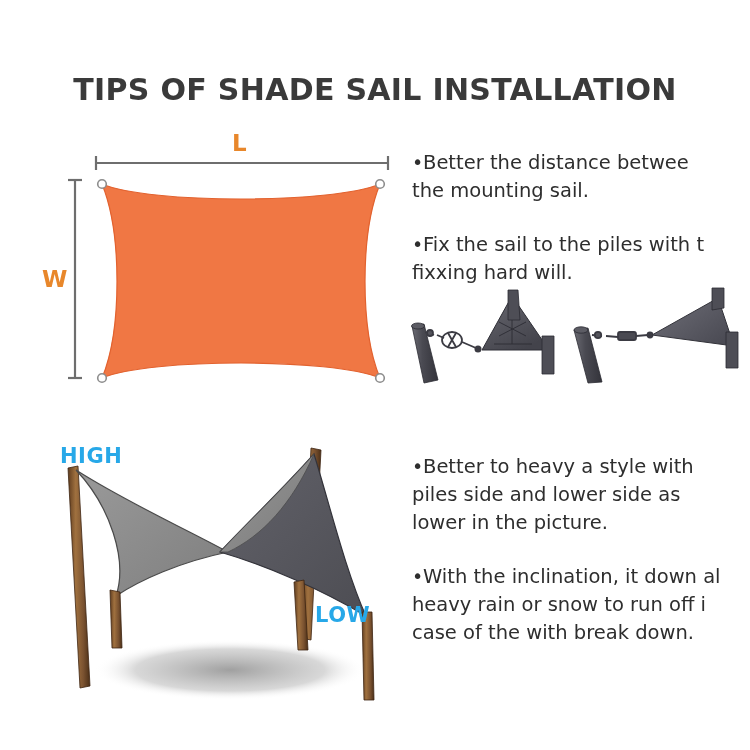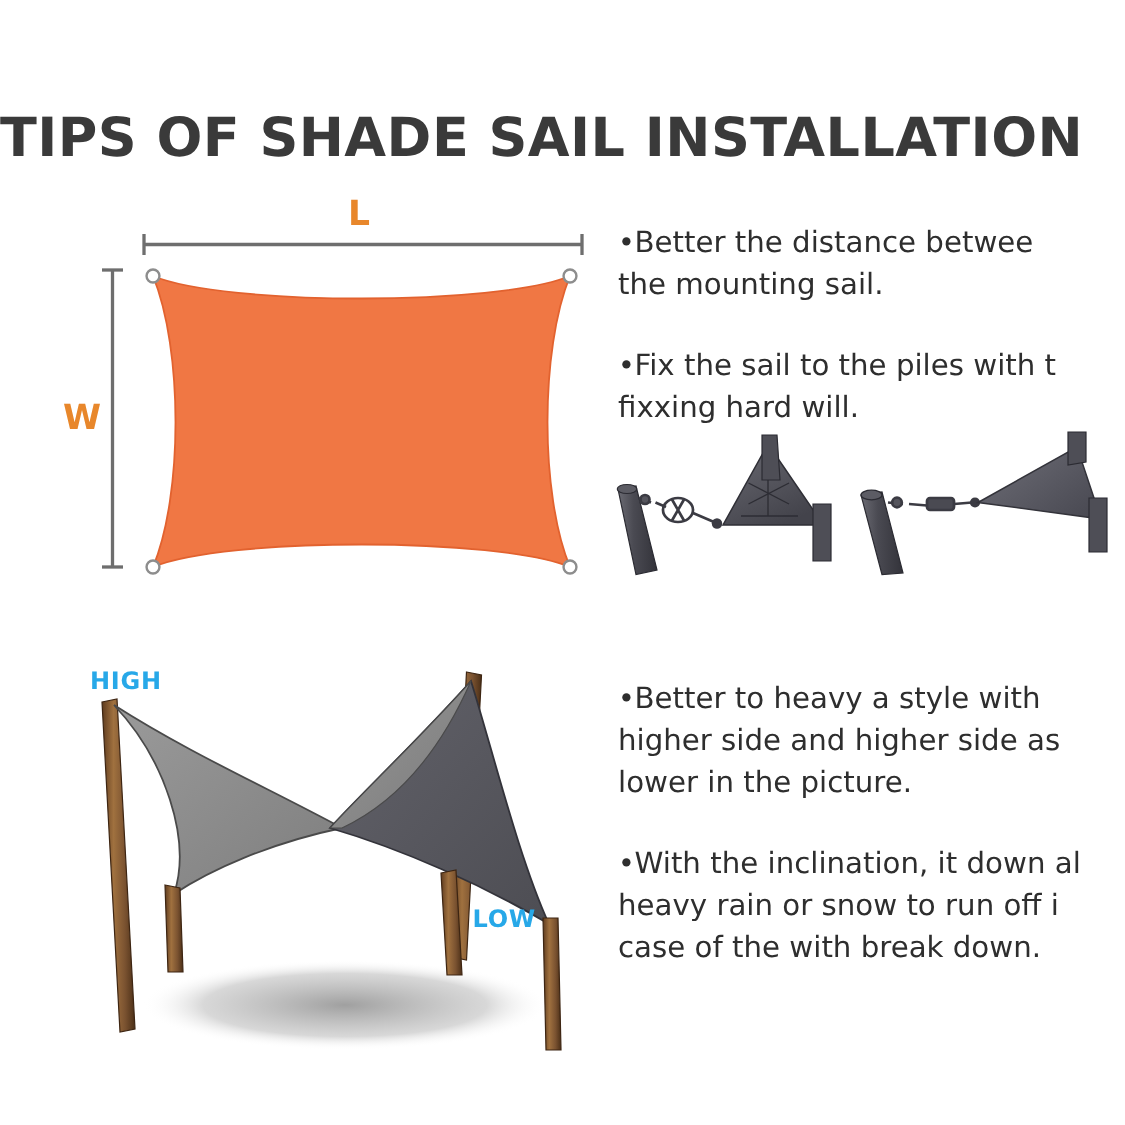--- a/index.html
+++ b/index.html
@@ -15,22 +15,23 @@
     overflow: hidden;
     font-family: "Liberation Sans", sans-serif;
   }
 
   
   #title {
     position: absolute;
     left: 0;
     top: 72px;
     width: 750px;
-    font-family: "DejaVu Sans", sans-serif;
-    font-size: 36px;
+    text-align: center;
+    font-family: "DejaVu Sans", sans-serif;
+    font-size: 30px;
     font-weight: bold;
     letter-spacing: 0.3px;
     color: #3a3a3a;
     white-space: nowrap;
   }
 
   
   .panel { position: absolute; }
   #panel-top-left     { left: 40px;  top: 138px; width: 370px; height: 262px; }
   #panel-top-right    { left: 404px; top: 148px; width: 350px; height: 240px; }
@@ -63,21 +64,21 @@
     font-family: "DejaVu Sans", sans-serif;
     font-weight: bold;
     color: #E8872B;
     font-size: 23px;
   }
   .hl-label {
     position: absolute;
     font-family: "DejaVu Sans", sans-serif;
     font-weight: bold;
     color: #27A8E8;
-    font-size: 16px;
+    font-size: 21px;
     letter-spacing: 0.5px;
   }
 
   svg { display: block; overflow: visible; }
 </style>
 </head>
 <body>
 
 <div id="page">
 
@@ -253,21 +254,21 @@
     </svg>
 
     <span class="hl-label" style="left:30px; top:4px;">HIGH</span>
     <span class="hl-label" style="left:285px; top:163px;">LOW</span>
   </div>
 
   <div class="panel" id="panel-bottom-right">
 
     <div class="bullet-block" style="top:0px;">
       <span class="bullet-line"><span class="dot">•</span><span>Better to heavy a style with</span></span>
-      <span class="bullet-line indent"><span>higher side and higher side as</span></span>
+      <span class="bullet-line indent"><span>piles side and lower side as</span></span>
       <span class="bullet-line indent"><span>lower in the picture.</span></span>
     </div>
 
     <div class="bullet-block" style="top:110px;">
       <span class="bullet-line"><span class="dot">•</span><span>With the inclination, it down al</span></span>
       <span class="bullet-line indent"><span>heavy rain or snow to run off i</span></span>
       <span class="bullet-line indent"><span>case of the with break down.</span></span>
     </div>
   </div>
 

